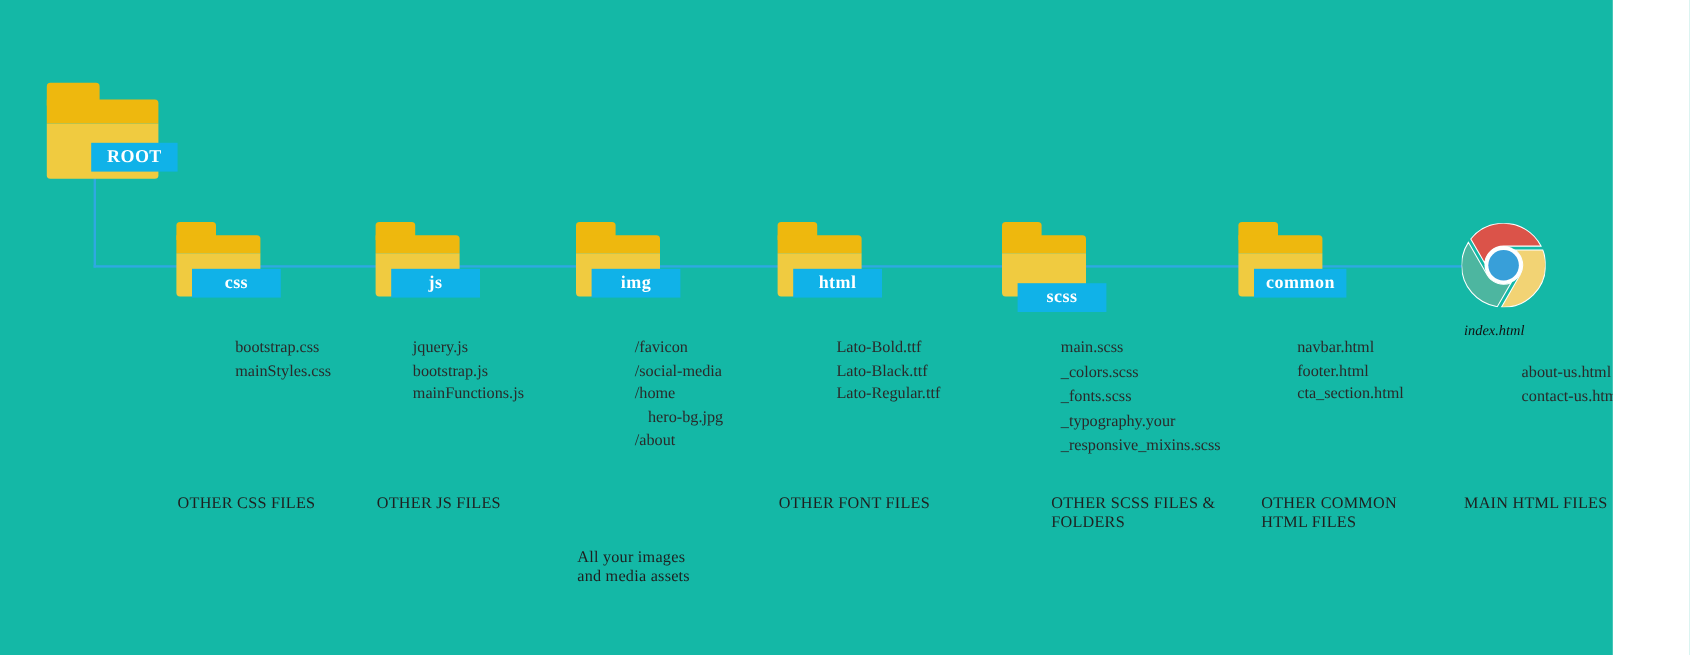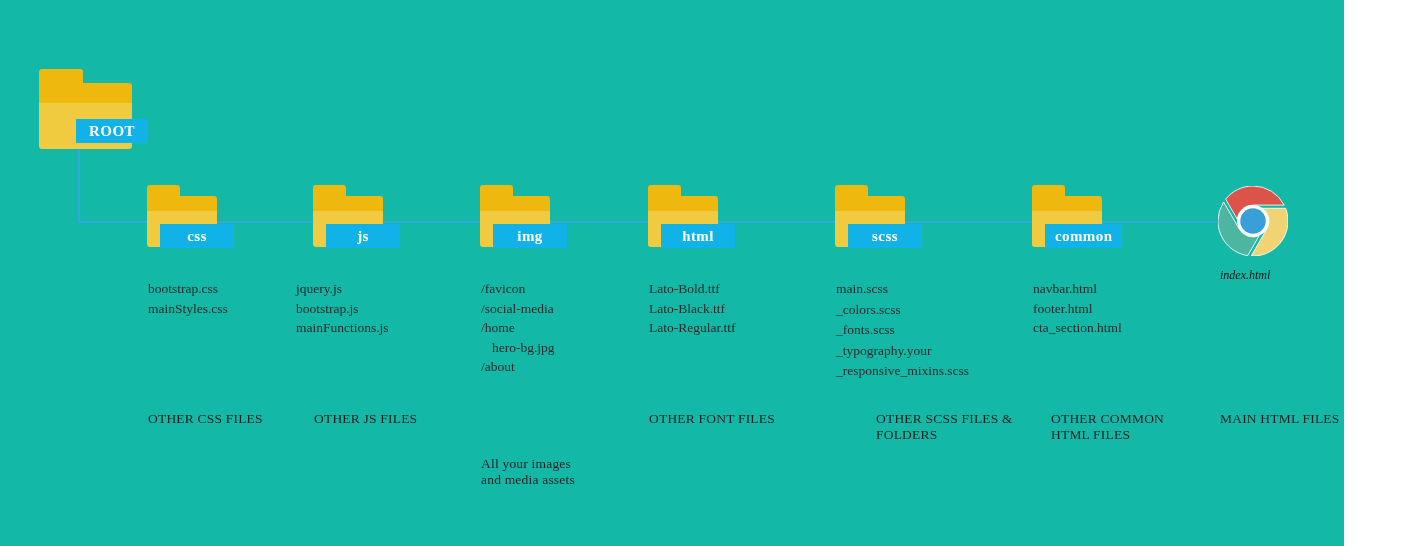--- a/index.html
+++ b/index.html
@@ -25,21 +25,21 @@
   .folder.root .fbody{top:34px;}
   
   .tag{
     position:absolute;height:24px;line-height:24px;min-width:74px;box-sizing:border-box;
     padding:0 10px;background:#10b2e8;color:#ffffff;font-weight:bold;font-size:15px;
     text-align:center;letter-spacing:.4px;
   }
   .tag.root-tag{min-width:72px;}
   
   .filelist{position:absolute;font-size:13.5px;color:#2a2a2a;}
-  .filelist .file{line-height:19.5px;white-space:nowrap;}
+  .filelist .file{line-height:19.5px;white-space:nowrap;margin-left:48px;}
   .filelist.scss-list .file{line-height:20.5px;}
   .filelist .file.indent{padding-left:11px;}
   
   .caption{position:absolute;font-size:13.5px;line-height:15.5px;color:#1f1f1f;letter-spacing:.2px;}
   
   .browser-title{position:absolute;font-style:italic;font-size:12px;color:#111111;white-space:nowrap;}
   .chrome{position:absolute;}
 </style>
 </head>
 <body>
@@ -104,21 +104,21 @@
         <div class="file">Lato-Bold.ttf</div>
         <div class="file">Lato-Black.ttf</div>
         <div class="file">Lato-Regular.ttf</div>
       </div>
       <div class="caption" style="left: 649px; top: 411px; max-width: 150px;">OTHER FONT FILES</div>
       <div class="folder small" style="left: 835px; top: 185px;">
         <div class="tab"></div>
         <div class="stripe"></div>
         <div class="fbody"></div>
       </div>
-      <div class="tag" style="left: 848px; top: 224px;">scss</div>
+      <div class="tag" style="left: 848px; top: 236px;">scss</div>
       <div class="filelist scss-list" style="left: 836px; top: 279px;">
         <div class="file">main.scss</div>
         <div class="file">_colors.scss</div>
         <div class="file">_fonts.scss</div>
         <div class="file">_typography.your</div>
         <div class="file">_responsive_mixins.scss</div>
       </div>
       <div class="caption" style="left: 876px; top: 411px; max-width: 140px;">OTHER SCSS FILES &amp; FOLDERS</div>
       <div class="folder small" style="left: 1032px; top: 185px;">
         <div class="tab"></div>
@@ -137,15 +137,19 @@
   <div class="chrome" style="left:1218px;top:186px;">
     <svg width="70" height="70" viewBox="0 0 24 24" aria-hidden="true">
       <path fill="#db5349" stroke="#ffffff" stroke-width="0.3" d="M12 0C8.21 0 4.831 1.757 2.632 4.501l3.953 6.848A5.454 5.454 0 0 1 12 6.545h10.691A12 12 0 0 0 12 0z"></path>
       <path fill="#4db6a0" stroke="#ffffff" stroke-width="0.3" d="M1.931 5.47A11.943 11.943 0 0 0 0 12c0 6.012 4.42 10.991 10.189 11.864l3.953-6.847a5.45 5.45 0 0 1-6.865-2.29z"></path>
       <path fill="#f2d374" stroke="#ffffff" stroke-width="0.3" d="M15.273 7.636a5.446 5.446 0 0 1 1.45 7.09l-5.344 9.258c.206.01.413.016.621.016 6.627 0 12-5.373 12-12 0-1.54-.29-3.011-.818-4.364z"></path>
       <circle cx="12" cy="12" r="5.454" fill="#ffffff"></circle>
       <circle cx="12" cy="12" r="4.364" fill="#389fd9"></circle>
     </svg>
   </div>
   <div class="browser-title" style="left:1220px;top:268px;">index.html</div>
+  <div class="filelist" style="left:1220px;top:300px;">
+    <div class="file">about-us.html</div>
+    <div class="file">contact-us.html</div>
+  </div>
   <div class="caption" style="left:1220px;top:411px;max-width:150px;">MAIN HTML FILES</div>
 
 </div>
 
 </body></html>

